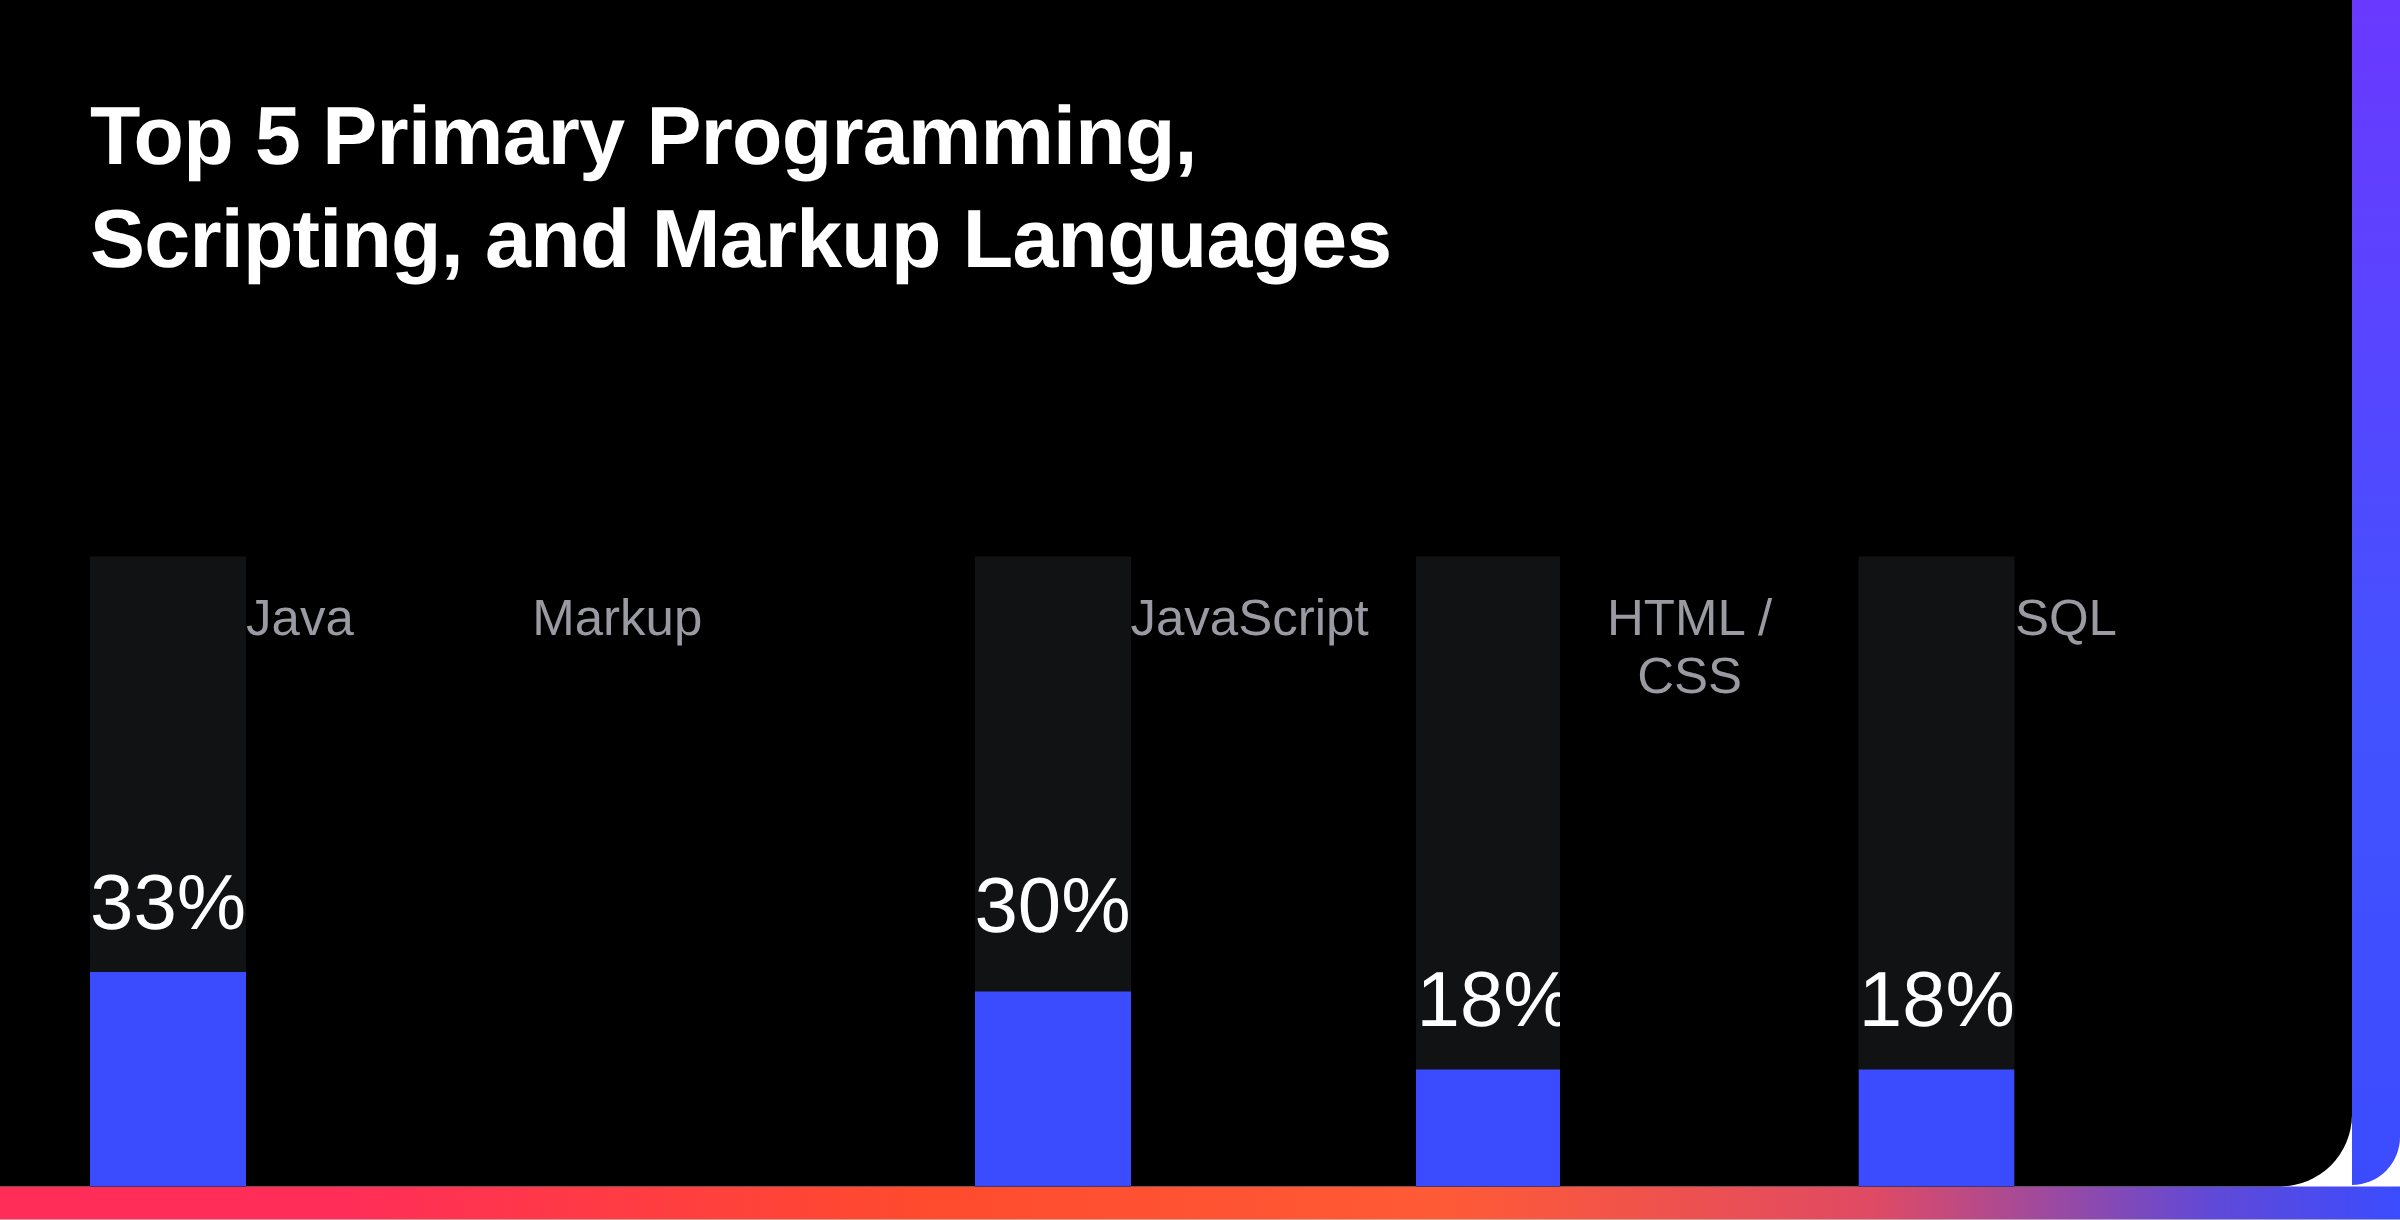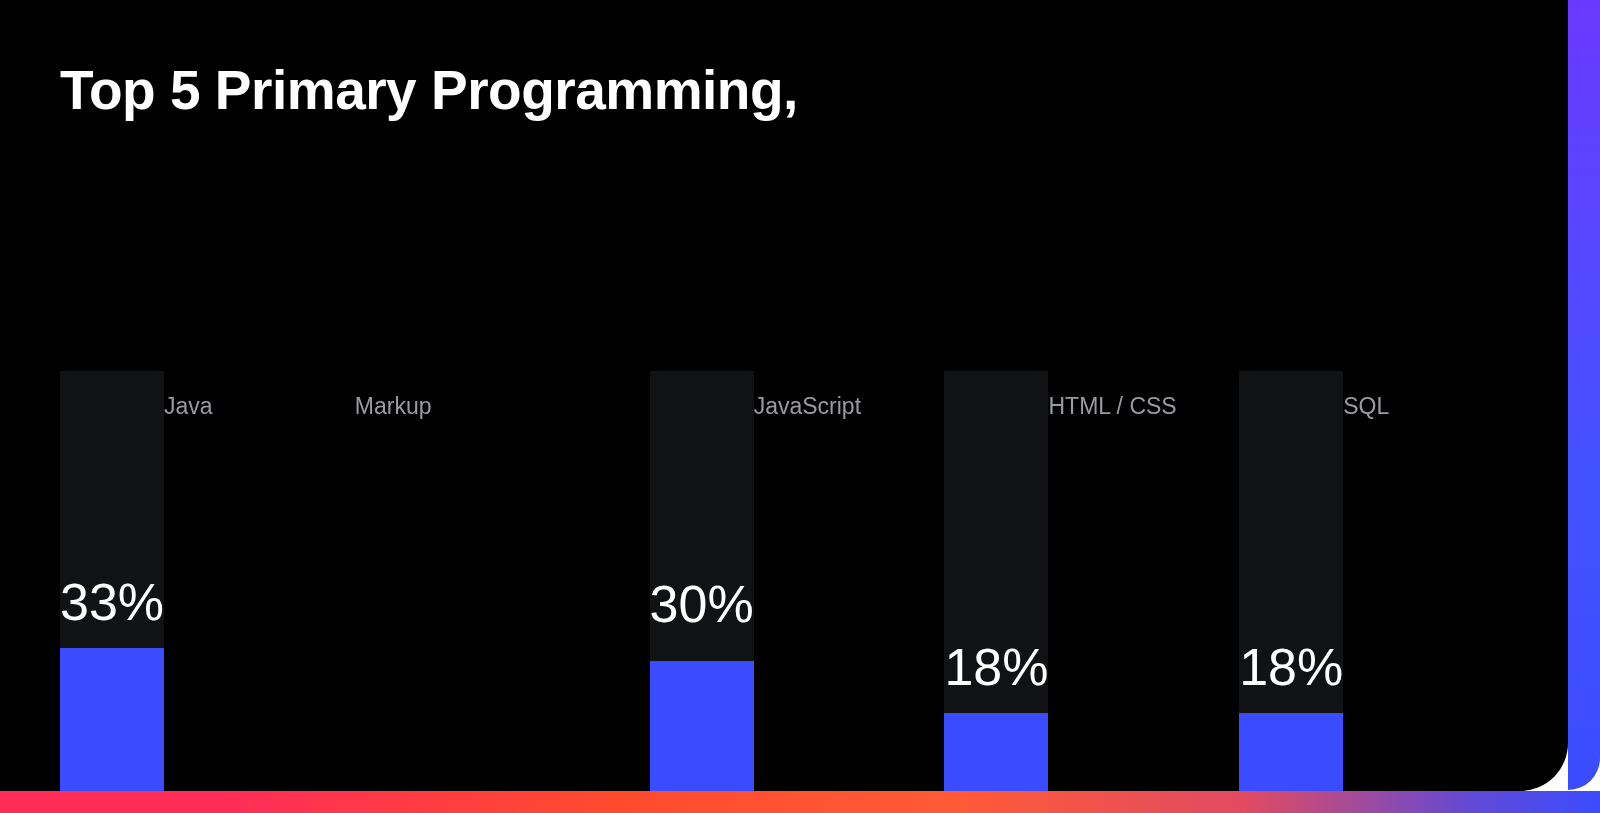--- a/index.html
+++ b/index.html
@@ -96,36 +96,37 @@
   .value-label {
     color: #fff;
     font-size: 52px;
     font-weight: 400;
     text-align: center;
     padding-bottom: 16px;
   }
 
   .cat-label {
     color: #9a9aa2;
-    font-size: 23px;
+    font-size: 34px;
     font-weight: 400;
     text-align: center;
     padding: 22px 0 28px 0;
   }
 </style>
 </head>
 <body>
 
 <div class="frame">
   <div class="edge-right"></div>
   <div class="edge-bottom"></div>
 
   <div class="panel">
     <h1 class="title">
       <span>Top 5 Primary Programming,</span><br>
+      <span>Scripting, and Markup Languages</span>
     </h1>
 
     <div class="chart">
 
       <div class="col">
         <div class="bar-area" style="background: rgb(17, 18, 20);">
           <div class="value-label">33%</div>
           <div class="bar-fill" style="height: 142.8px; background: rgb(59, 76, 255);"></div>
         </div>
         <div class="cat-label">Java</div>

